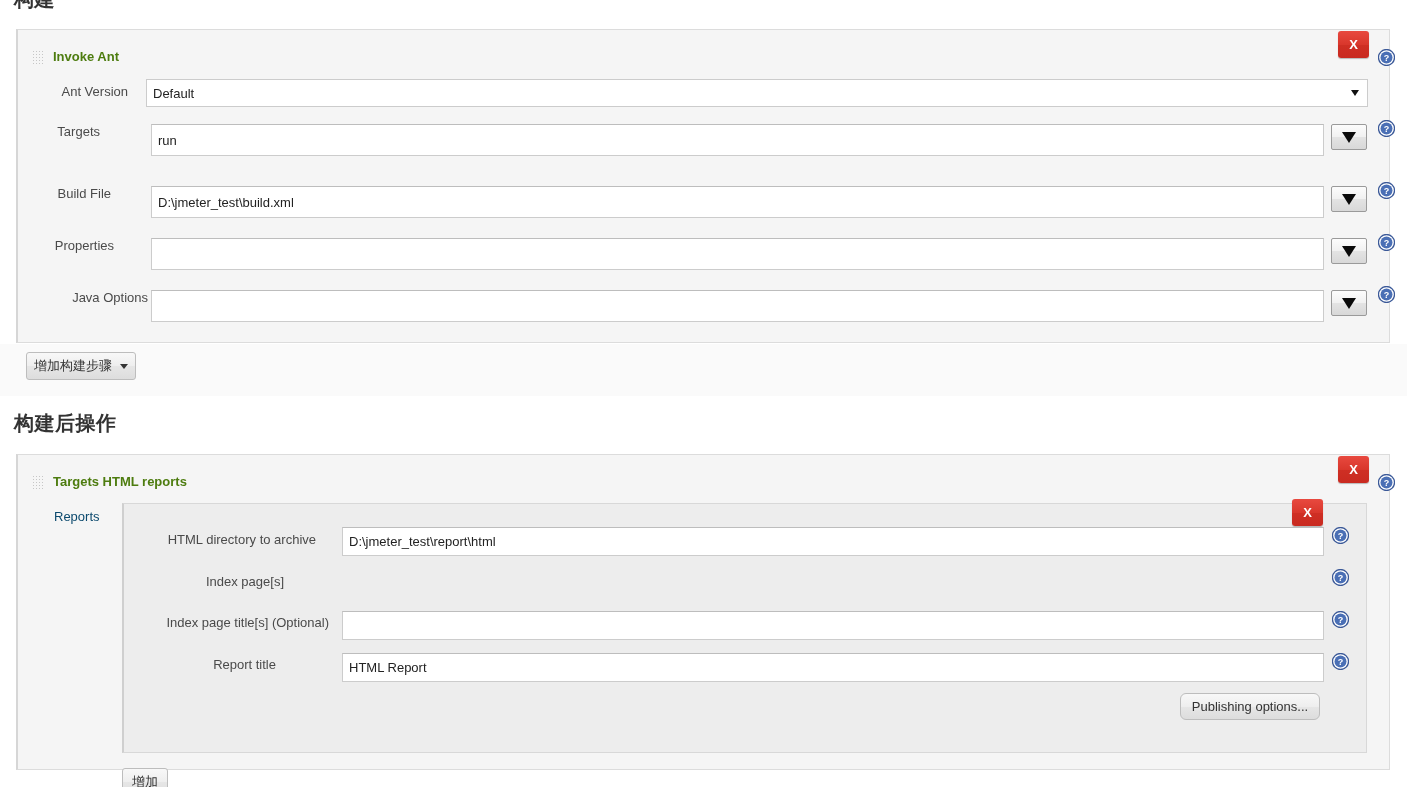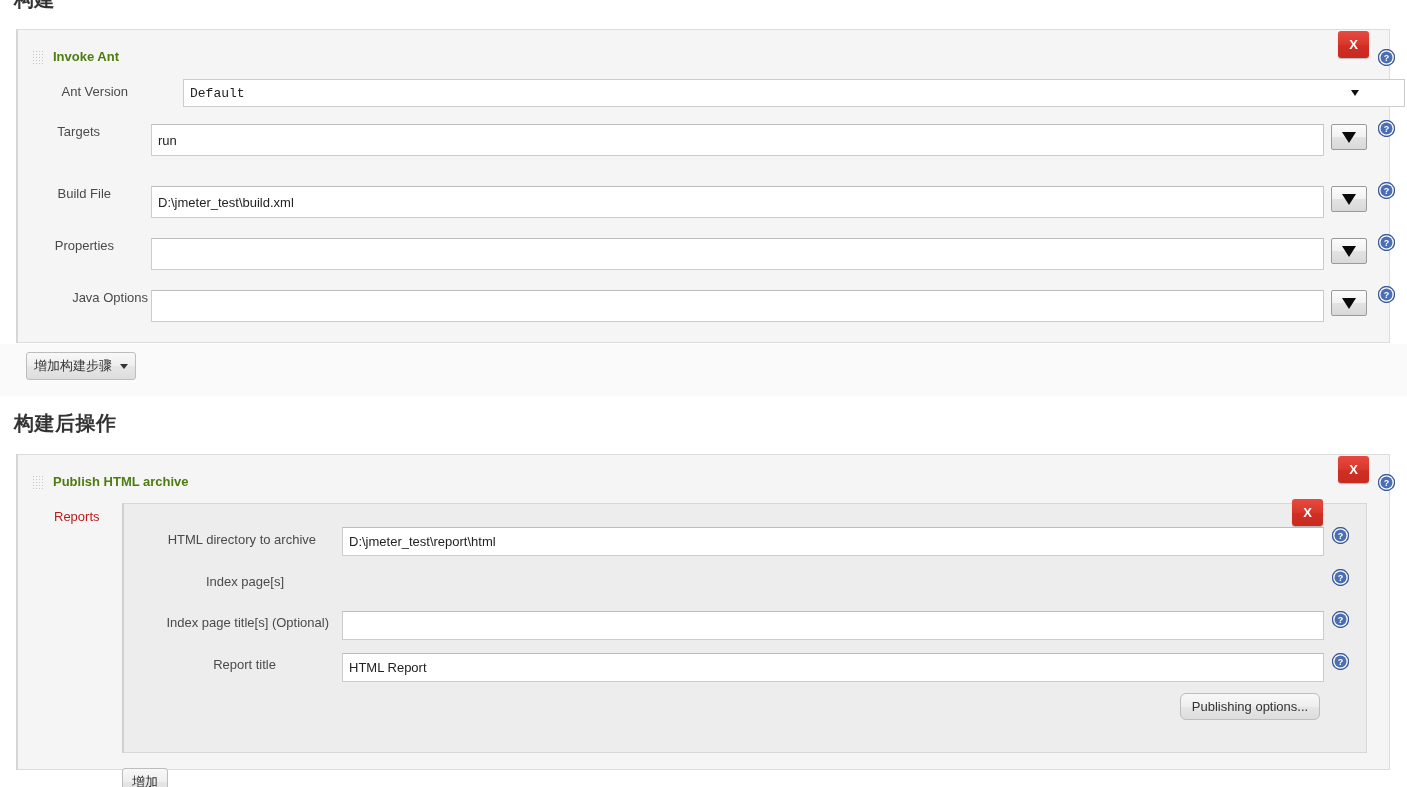--- a/index.html
+++ b/index.html
@@ -117,28 +117,27 @@
     font-size: 13px;
     color: #222222;
     padding: 0 6px;
     outline: none;
   }
   .select-input {
     position: absolute;
     box-sizing: border-box;
     background: #ffffff;
     border: 1px solid #cccccc;
-    font-family: Liberation Mono, monospace;
+    font-family: Liberation Sans, sans-serif;
     font-size: 13px;
     color: #222222;
     padding: 0 6px;
     outline: none;
     -webkit-appearance: none;
     appearance: none;
-    margin-left: 37px;
   }
   .select-wrap {
     position: absolute;
   }
   .select-caret {
     position: absolute;
     right: 9px;
     top: 50%;
     transform: translateY(-50%);
     width: 0; height: 0;
@@ -243,21 +242,21 @@
     height: 28px;
     padding: 0 8px;
   }
 
   
   #reports-label {
     position: absolute;
     left: 54px;
     top: 509px;
     font-size: 13px;
-    color: #b91c1c;
+    color: #0c4a6e;
   }
   #reports-inner-panel {
     position: absolute;
     left: 122px;
     top: 503px;
     width: 1245px;
     height: 250px;
     box-sizing: border-box;
     background: #ededed;
     border: 1px solid #d8d8d8;
@@ -354,21 +353,21 @@
     <span class="btn-caret"></span>
   </div>
   <div id="postbuild-divider"></div>
 
   <div class="section-heading" id="heading-postbuild">构建后操作</div>
 
   <div class="block-panel" id="panel-publish-html"></div>
 
   <div class="block-header" style="left:32px; top:474px;">
     <span class="drag-handle"></span>
-    <span class="block-title">Publish HTML archive</span>
+    <span class="block-title">Targets HTML reports</span>
   </div>
 
   <div class="delete-btn" style="left:1338px; top:456px;">X</div>
 
   <span class="help-icon" style="left:1378px; top:474px;">
     <svg width="17" height="17" viewBox="0 0 17 17">
       <circle cx="8.5" cy="8.5" r="8" fill="#ffffff" stroke="#3b5998" stroke-width="1.3"></circle>
       <circle cx="8.5" cy="8.5" r="6" fill="#4a6fb5"></circle>
       <text x="8.5" y="12.2" font-family="Liberation Sans, sans-serif" font-size="9" font-weight="bold" fill="#ffffff" text-anchor="middle">?</text>
     </svg>

